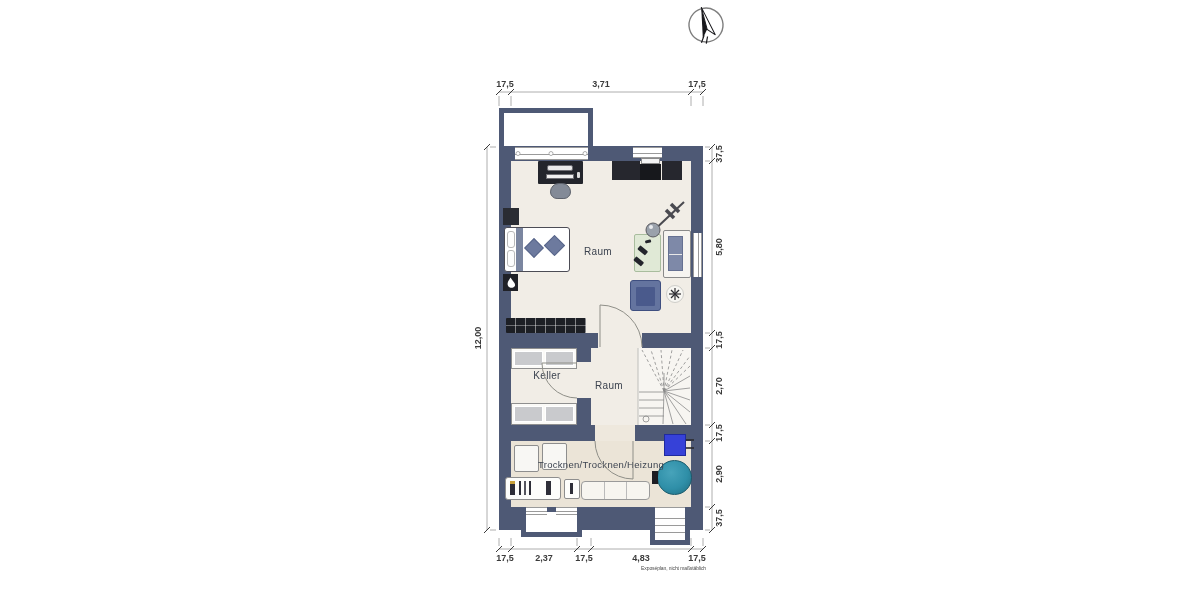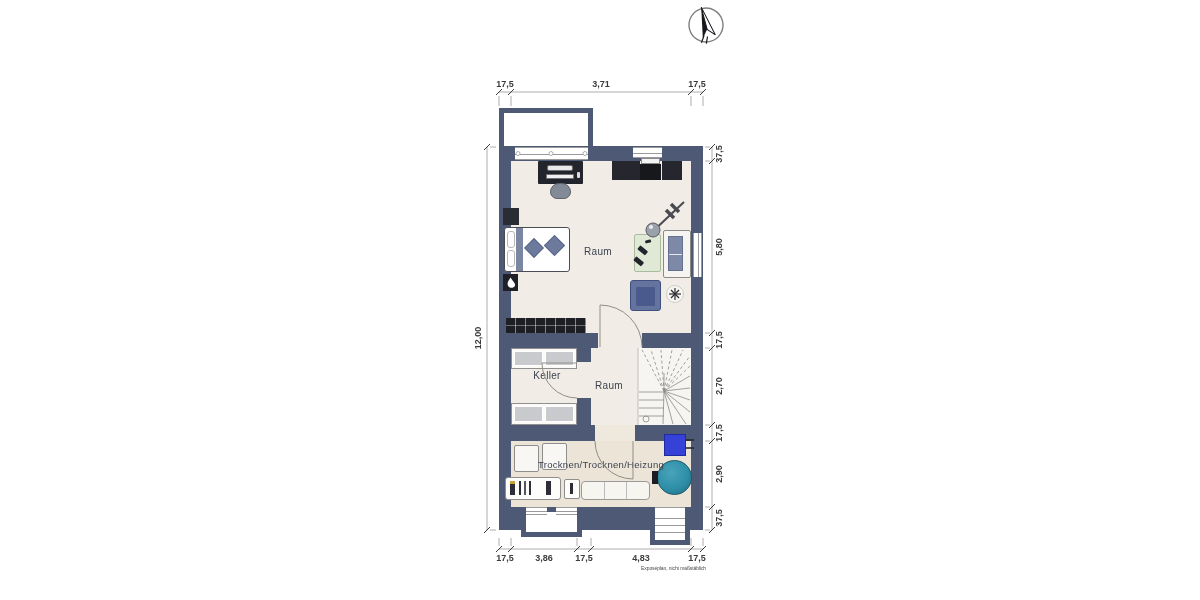--- a/index.html
+++ b/index.html
@@ -163,21 +163,21 @@
   <div class="dim v" style="left:719px;top:247px;">5,80</div>
   <div class="dim v" style="left:719px;top:340px;">17,5</div>
   <div class="dim v" style="left:719px;top:386px;">2,70</div>
   <div class="dim v" style="left:719px;top:433px;">17,5</div>
   <div class="dim v" style="left:719px;top:474px;">2,90</div>
   <div class="dim v" style="left:719px;top:518px;">37,5</div>
 
   <div class="dim v" style="left:478px;top:338px;">12,00</div>
 
   <div class="dim" style="left:505px;top:558px;">17,5</div>
-  <div class="dim" style="left:544px;top:558px;">3,86</div>
+  <div class="dim" style="left:544px;top:558px;">2,37</div>
   <div class="dim" style="left:584px;top:558px;">17,5</div>
   <div class="dim" style="left:641px;top:558px;">4,83</div>
   <div class="dim" style="left:697px;top:558px;">17,5</div>
 
   <div class="note" style="right:494px;top:565px;">Exposéplan, nicht maßstäblich</div>
 
   <svg width="1200" height="600" viewBox="0 0 1200 600">
 
     <g transform="rotate(-15 706 25)">
       <circle cx="706" cy="25" r="17" fill="none" stroke="#7e7e7e" stroke-width="1.4"></circle>

